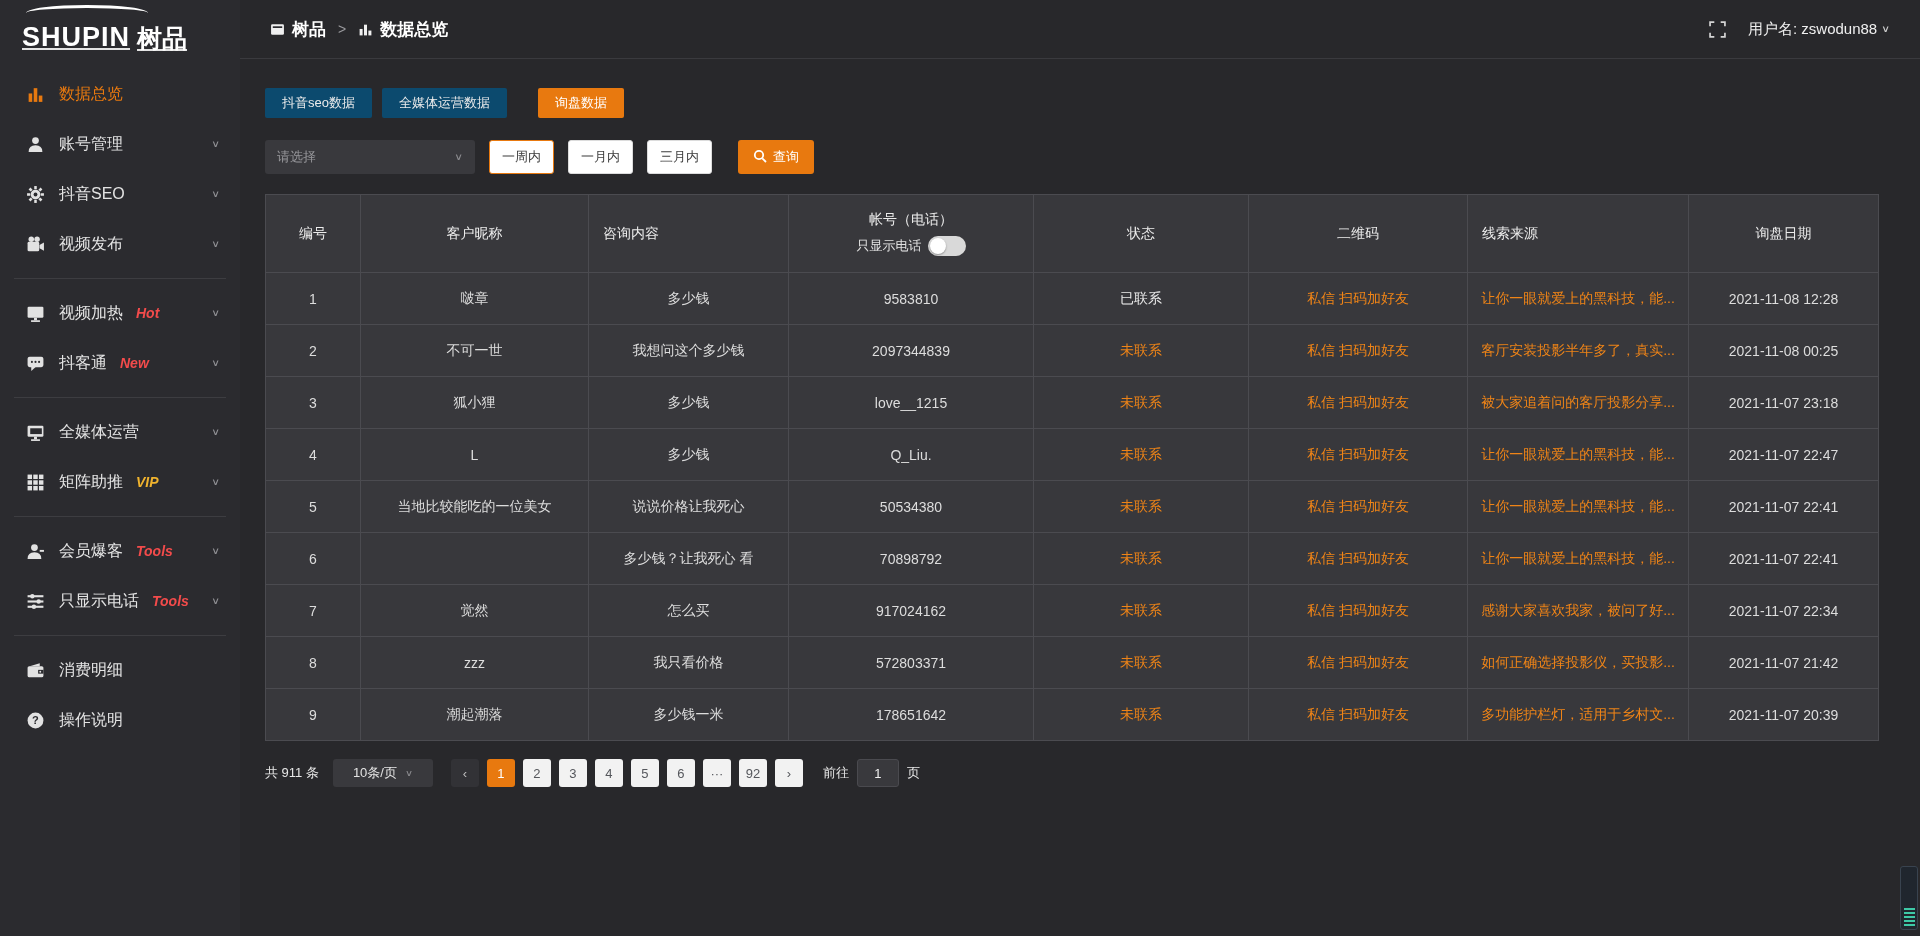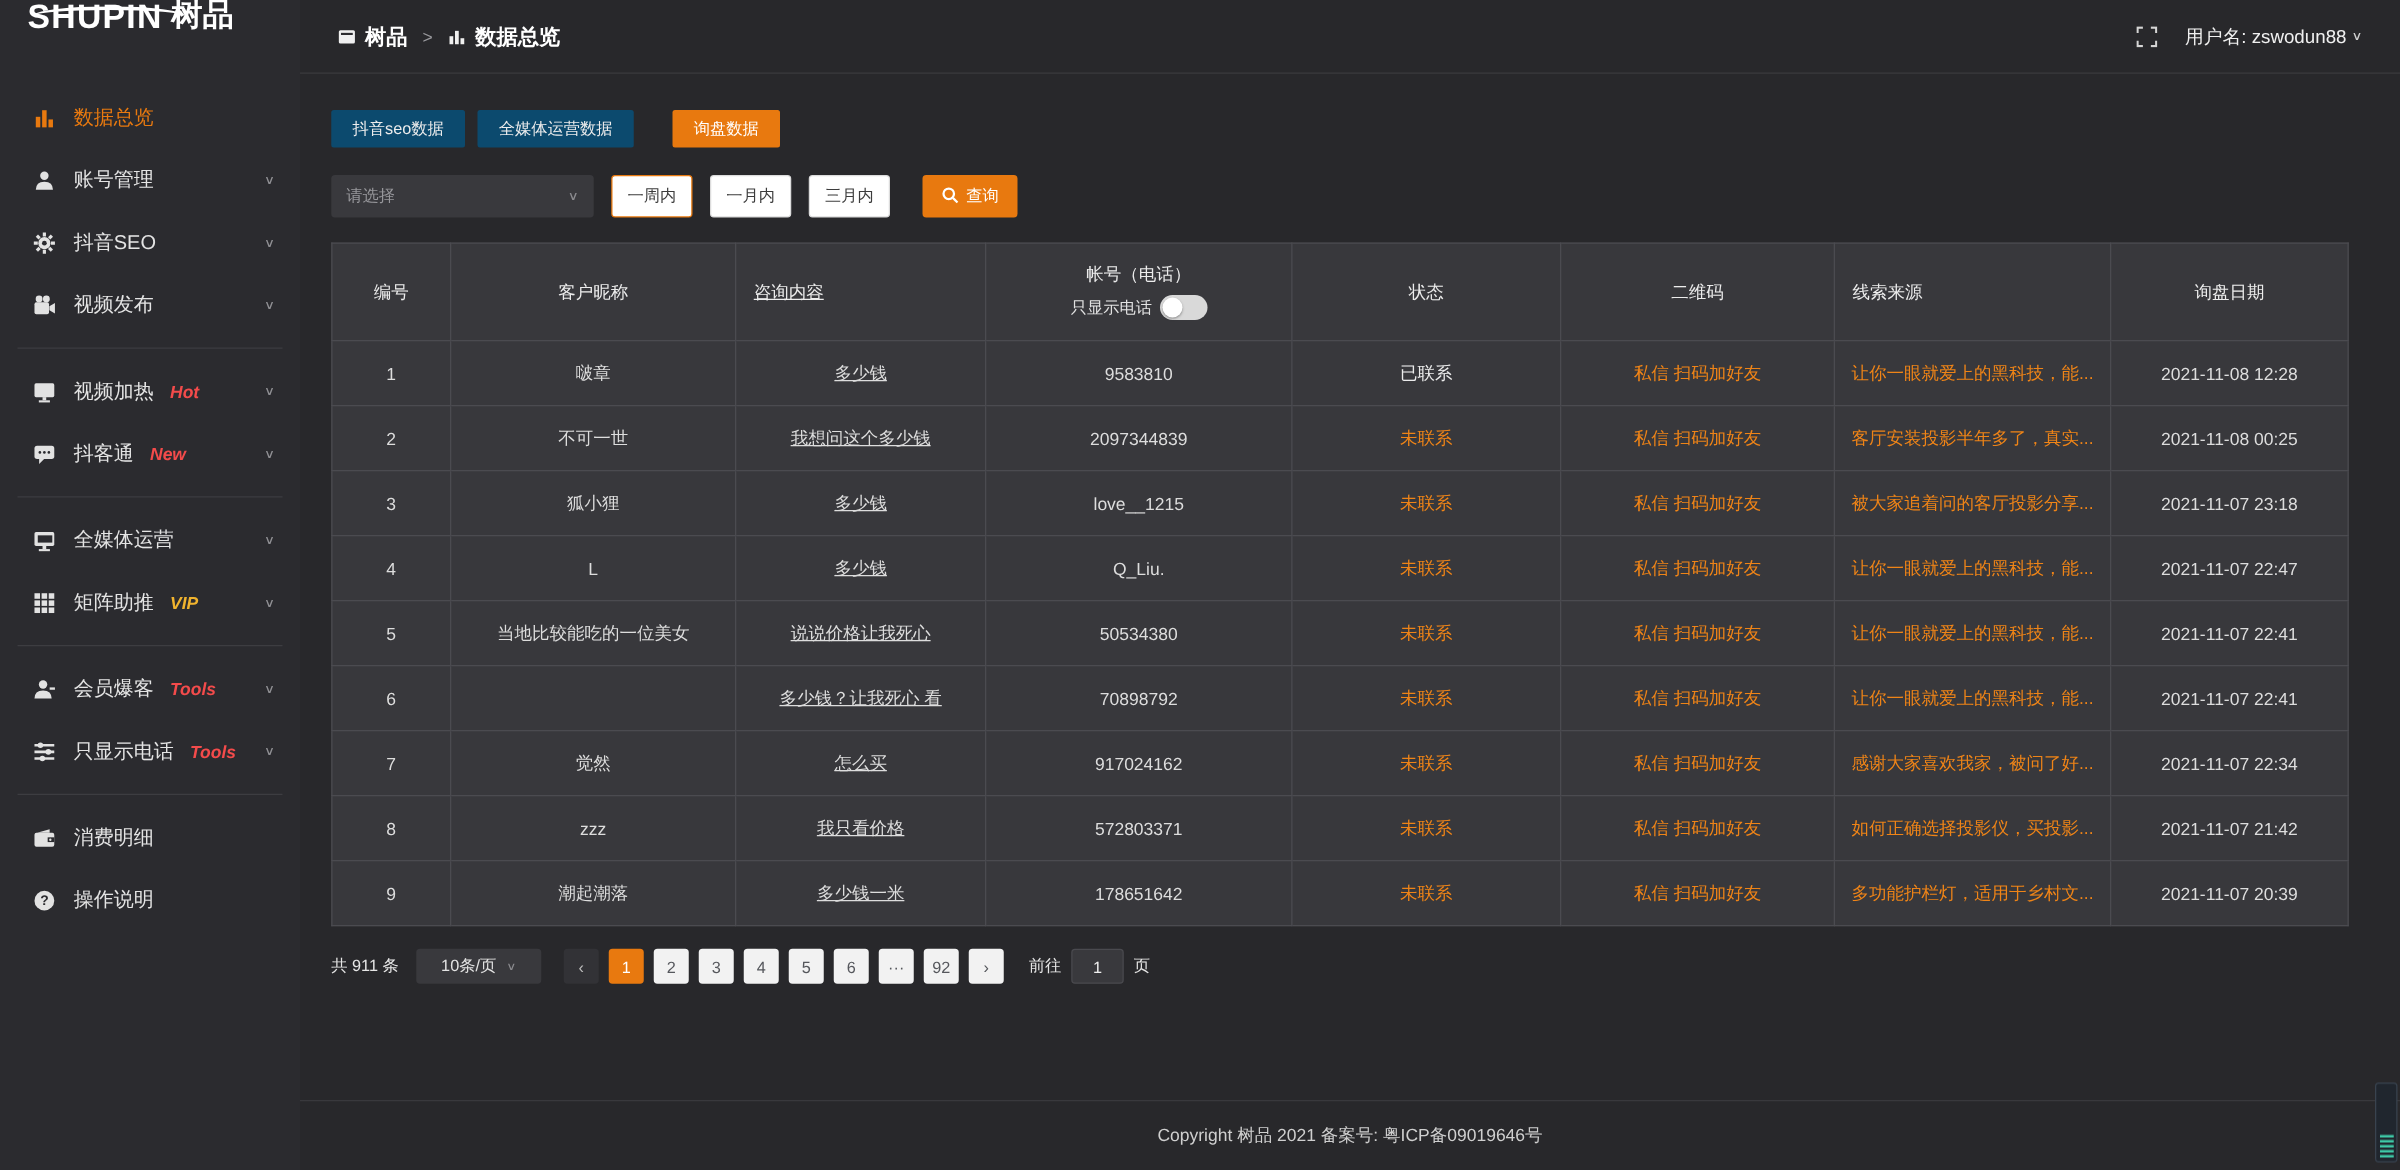--- a/index.html
+++ b/index.html
@@ -5,21 +5,21 @@
   :root{
     --accent:#e8790f; --link:#ef8417; --badge-red:#f34b4b; --badge-vip:#f0b32e;
   }
   *{box-sizing:border-box;}
   html,body{width:1920px;height:936px;margin:0;padding:0;overflow:hidden;}
   body{background:#28282b;font-family:"Liberation Sans","DejaVu Sans",sans-serif;color:#e3e3e3;}
   .app{display:flex;width:1920px;height:936px;}
 
   
   .sidebar{width:240px;flex-shrink:0;background:#2b2b2f;display:flex;flex-direction:column;}
-  .logo{height:59px;position:relative;display:flex;align-items:flex-start;padding:0 0 8px 22px;cursor:pointer;}
+  .logo{height:59px;position:relative;display:flex;align-items:flex-end;padding:0 0 8px 22px;cursor:pointer;text-decoration:underline;}
   .logo-arc{position:absolute;top:5px;left:26px;width:122px;height:16px;border-top:3px solid #fff;border-radius:50%;}
   .logo-en{font-size:27px;font-weight:bold;color:#fff;letter-spacing:1px;line-height:1;}
   .logo-cn{font-size:25px;font-weight:bold;color:#fff;margin-left:7px;line-height:1;}
   .menu{padding-top:10px;flex:1;}
   .side-item{height:50px;display:flex;align-items:center;padding-left:26px;cursor:pointer;}
   .si-icon{width:19px;height:19px;margin-right:14px;display:inline-flex;align-items:center;justify-content:center;flex-shrink:0;}
   .si-icon svg{display:block;}
   .si-label{font-size:16px;color:#e4e4e4;}
   .side-item.active .si-label{color:var(--accent);}
   .badge{margin-left:13px;font-size:14px;font-weight:bold;font-style:italic;}
@@ -57,21 +57,21 @@
   .period-btn.sel{border-color:var(--accent);}
   .search-btn{height:34px;padding:0 15px;margin-left:26px;background:var(--accent);color:#fff;border:none;border-radius:3px;font-size:13px;display:flex;align-items:center;gap:6px;cursor:pointer;}
 
   
   .tbl-wrap{margin-top:20px;}
   table.data{width:1613px;border-collapse:collapse;table-layout:fixed;background:#38383c;}
   table.data th,table.data td{border:1px solid #4b4b50;font-weight:normal;}
   table.data th{height:78px;font-size:14px;color:#ececec;}
   table.data td{height:52px;font-size:14px;color:#dddddd;text-align:center;padding:0 6px;overflow:hidden;white-space:nowrap;}
   td.left,th.left{text-align:left;padding-left:14px;}
-  .c1{width:95px;} .c2{width:228px;} .c3{width:200px;text-decoration:underline;} .c4{width:245px;}
+  .c1{width:95px;} .c2{width:228px;} .c3{width:200px;} .c4{width:245px;}
   .c5{width:215px;} .c6{width:219px;} .c7{width:221px;} .c8{width:190px;}
   .th-stack{display:flex;flex-direction:column;align-items:center;gap:7px;}
   .phone-toggle-row{display:flex;align-items:center;gap:6px;font-size:13px;color:#e2e2e2;}
   .toggle{width:38px;height:20px;background:#d9d9d9;border-radius:10px;position:relative;cursor:pointer;display:inline-block;}
   .knob{position:absolute;left:2px;top:2px;width:16px;height:16px;background:#fff;border-radius:50%;box-shadow:0 1px 2px rgba(0,0,0,.35);}
   .st-ok{color:#ececec;}
   .st-pending{color:var(--link);}
   .link{color:var(--link);cursor:pointer;}
 
   
@@ -487,23 +487,20 @@
         <button class="pg-btn">›</button>
         <div class="pg-goto">
           <span>前往</span>
           <input class="pg-input" value="1" style="">
           <span>页</span>
         </div>
       </div>
 
     </div>
 
-    <footer class="page-footer">
-      <span>Copyright 树品 2021 备案号: 粤ICP备09019646号</span>
-    </footer>
   </div>
 </div>
 
 <div class="floating-widget">
   <span class="fw-bar"></span>
   <span class="fw-bar"></span>
   <span class="fw-bar"></span>
   <span class="fw-bar"></span>
   <span class="fw-bar"></span>
 </div>

